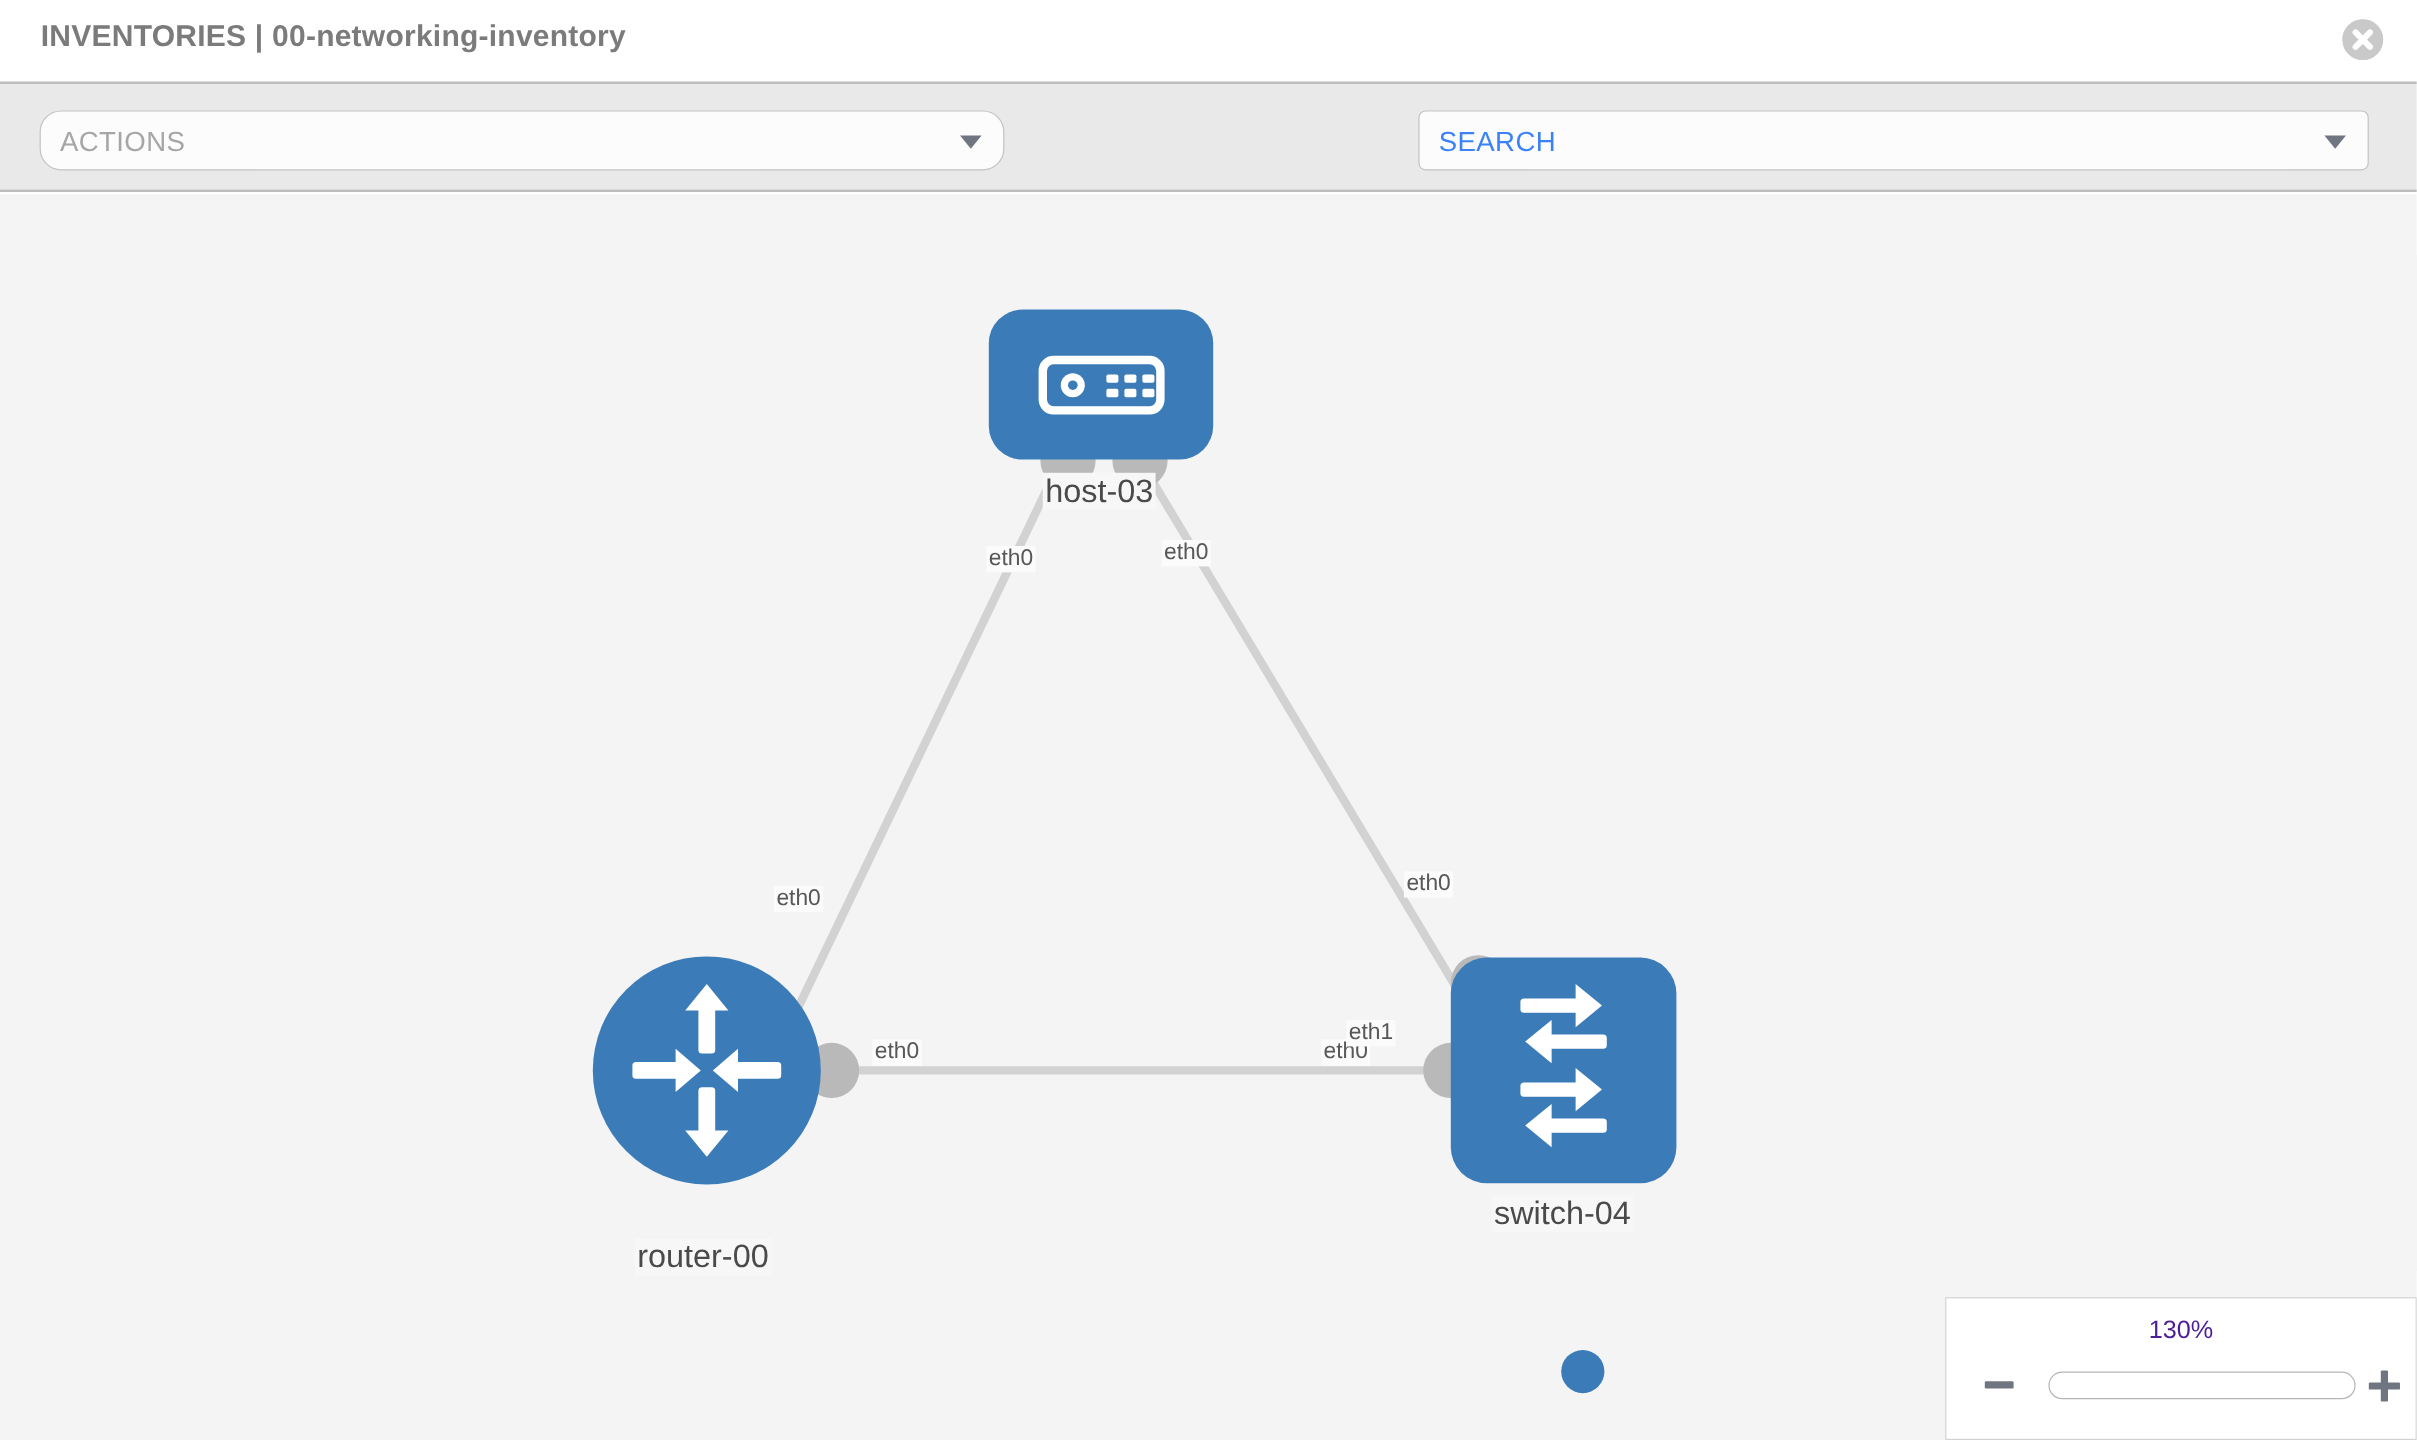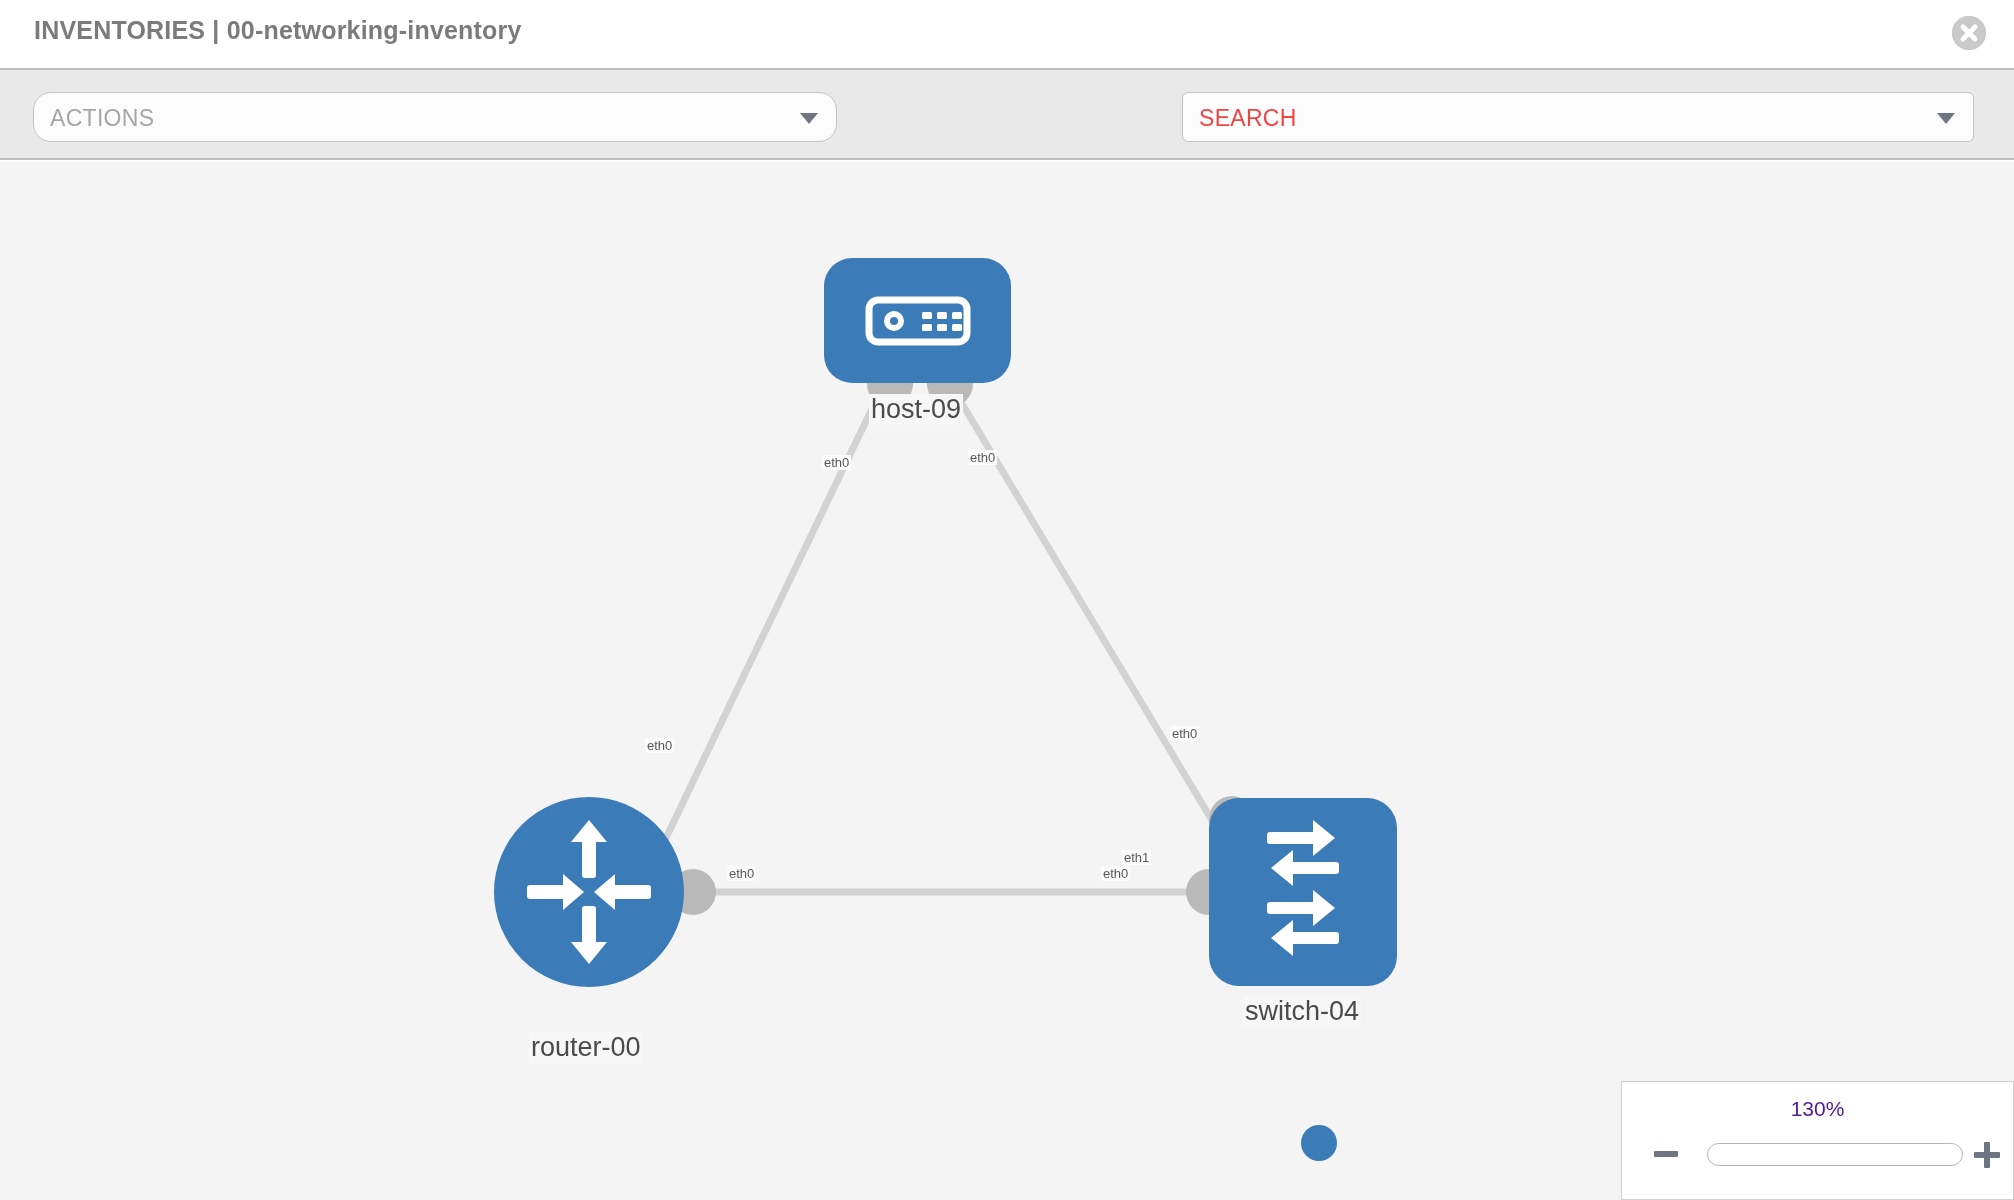--- a/index.html
+++ b/index.html
@@ -60,21 +60,21 @@
   .tool-icon.key    { left: 1108px; }
 
   .search-select {
     position: absolute; left: 1182px; top: 22px;
     width: 792px; height: 50px;
     background: #fcfcfc; border: 1px solid #c3c3c3; border-radius: 6px;
     cursor: text;
   }
   .search-select .sel-label {
     position: absolute; left: 16px; top: 12px;
-    font-size: 23px; color: #ef4444; letter-spacing: 0.3px;
+    font-size: 23px; color: #3b82f6; letter-spacing: 0.3px;
   }
 
   
   .canvas {
     position: absolute; left: 0; top: 162px;
     width: 2014px; height: 1038px;
     background: #f4f4f4;
     overflow: hidden;
   }
   .canvas-svg { position: absolute; left: 0; top: 0; }
@@ -82,21 +82,21 @@
   
   .node-label {
     position: absolute;
     font-size: 27px; color: #4a4a4a;
     background: #f7f7f7;
     white-space: nowrap;
     padding: 0 2px;
   }
   .iface-label {
     position: absolute;
-    font-size: 13px; color: #585858;
+    font-size: 19px; color: #585858;
     background: #fbfbfb;
     white-space: nowrap;
     padding: 0 2px;
   }
 
   
   .zoom-panel {
     position: absolute; left: 1621px; top: 1081px;
     width: 393px; height: 119px;
     background: #ffffff;
@@ -250,21 +250,21 @@
 
           <rect x="-36" y="10" width="58" height="12" rx="3"></rect>
           <path d="M32 16 L10 -2 L10 34 Z"></path>
 
           <rect x="-22" y="40" width="58" height="12" rx="3"></rect>
           <path d="M-32 46 L-10 28 L-10 64 Z"></path>
         </g>
       </g>
     </svg>
 
-    <div class="node-label" style="left:869px; top:232px;">host-09</div>
+    <div class="node-label" style="left:869px; top:232px;">host-03</div>
     <div class="node-label" style="left:529px; top:834px;margin-top:36px;">router-00</div>
     <div class="node-label" style="left:1243px; top:834px;">switch-04</div>
 
     <div class="iface-label" style="left:822px; top:293px;">eth0</div>
     <div class="iface-label" style="left:968px; top:288px;">eth0</div>
     <div class="iface-label" style="left:645px; top:576px;">eth0</div>
     <div class="iface-label" style="left:1170px; top:564px;">eth0</div>
     <div class="iface-label" style="left:727px; top:704px;">eth0</div>
     <div class="iface-label" style="left:1101px; top:704px;">eth0</div>
     <div class="iface-label" style="left:1122px; top:688px;">eth1</div>

